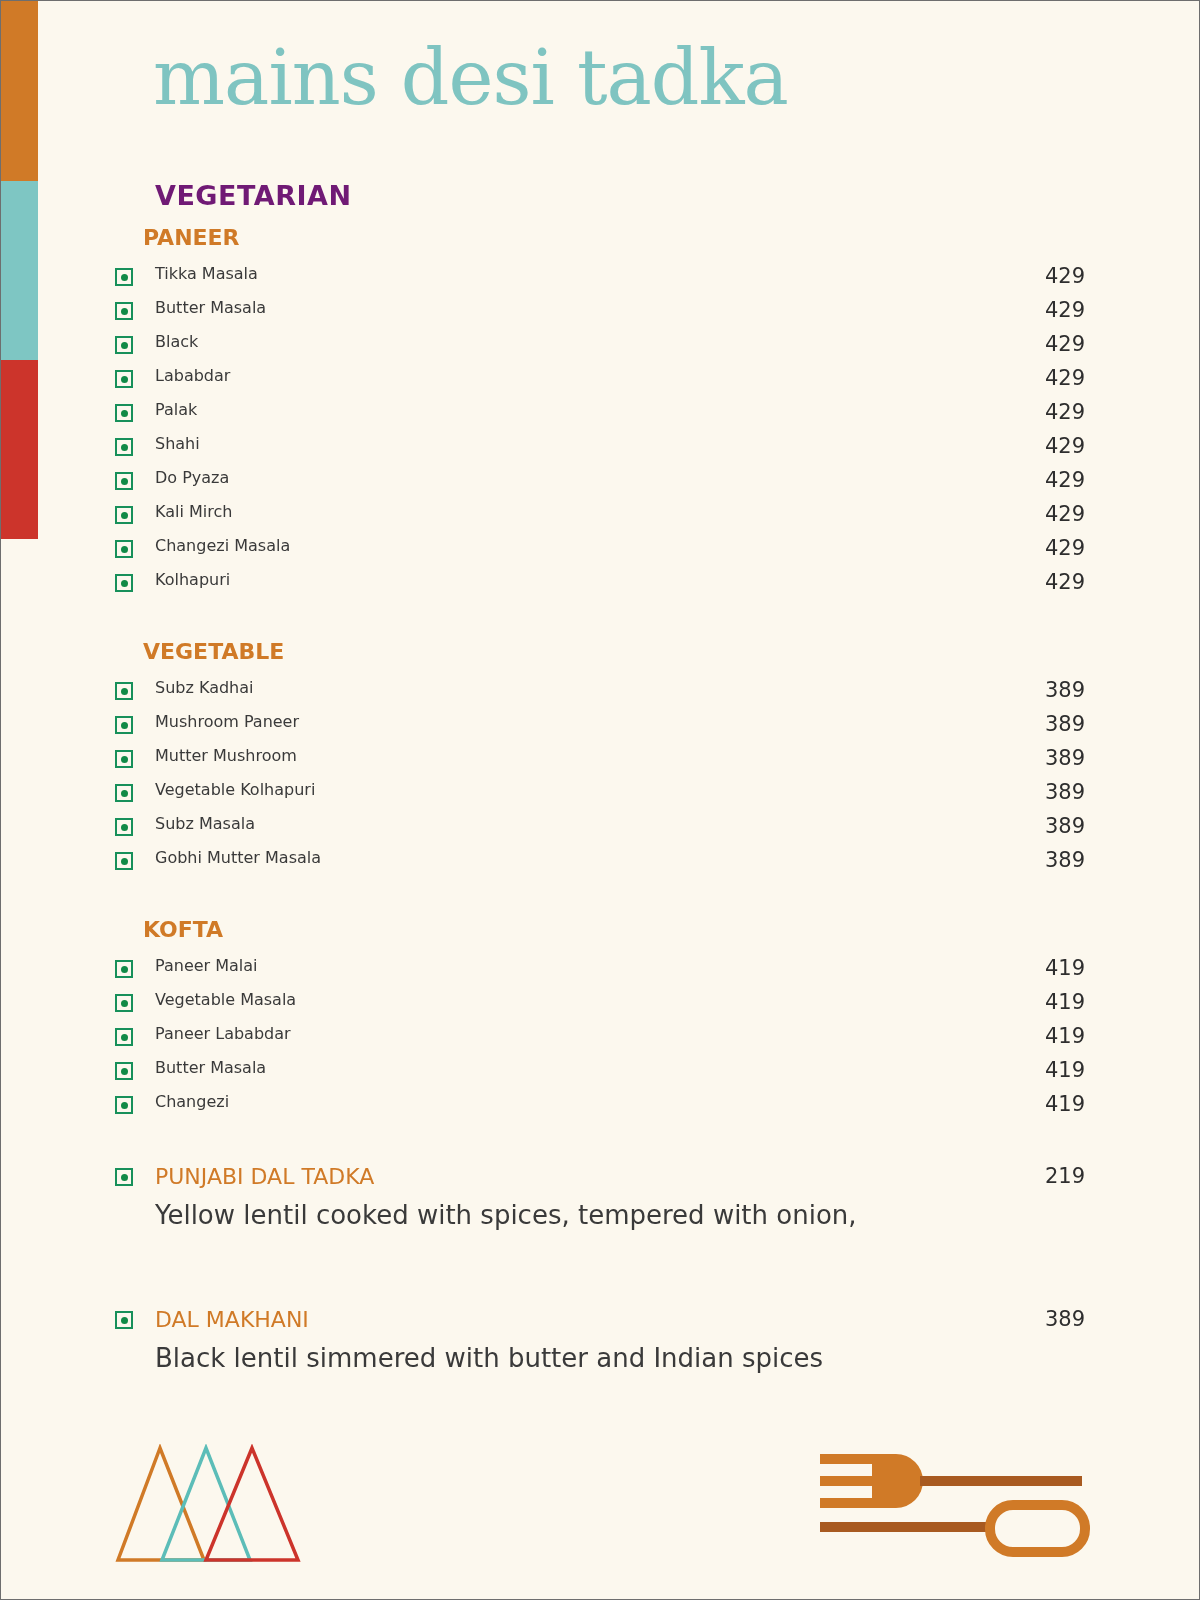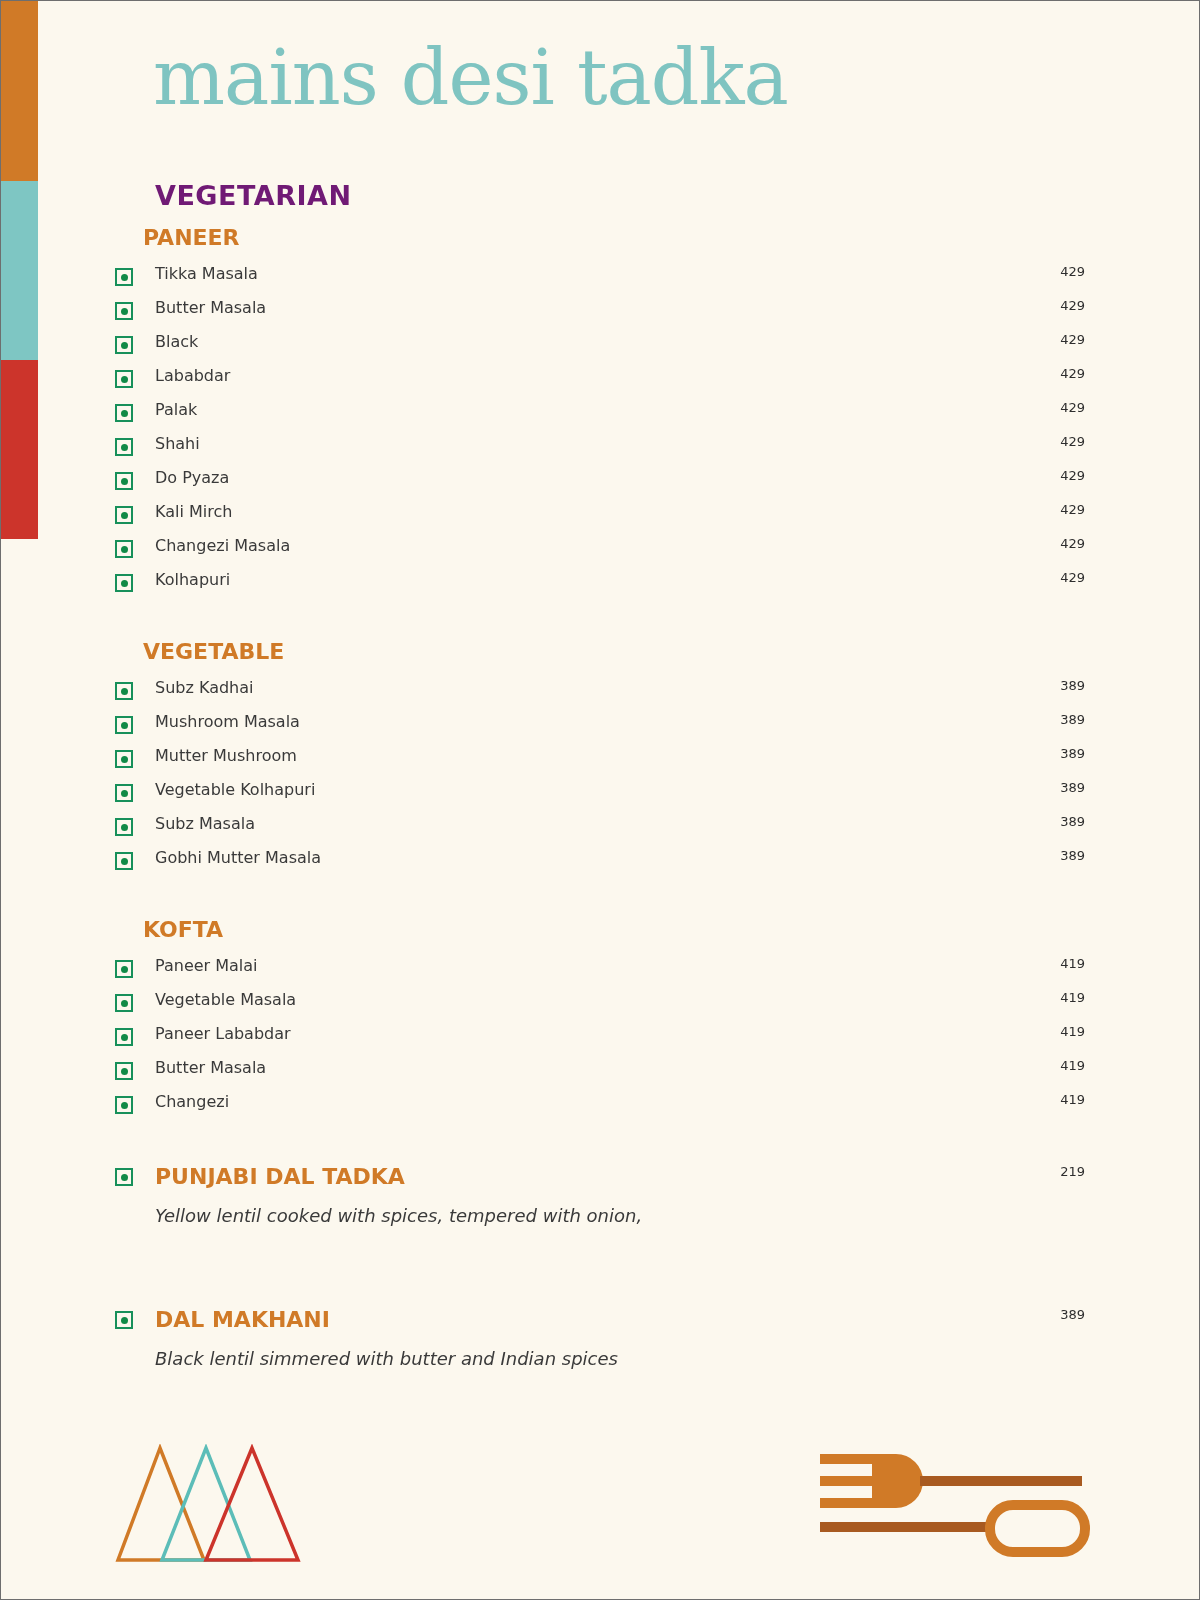--- a/index.html
+++ b/index.html
@@ -9,23 +9,23 @@
   .bar-orange{top:1px;height:180px;background:#d07a27;}
   .bar-teal{top:181px;height:179px;background:#7ec6c3;}
   .bar-red{top:360px;height:179px;background:#cc342b;}
   .title{position:absolute;left:153px;top:40px;font-family:"DejaVu Serif",serif;font-size:76px;color:#7fc4c1;letter-spacing:-1px;line-height:1;}
   .h-veg{position:absolute;left:155px;top:180px;font-size:27px;font-weight:bold;color:#701a75;letter-spacing:0.5px;}
   .sub{position:absolute;left:143px;font-size:22px;font-weight:bold;color:#d07a27;}
   .row{position:absolute;left:115px;width:970px;height:30px;}
   .vegmark{position:absolute;left:0;top:4px;width:18px;height:18px;border:2px solid #17905a;box-sizing:border-box;background:transparent;}
   .vegmark::after{content:"";position:absolute;left:4px;top:4px;width:7px;height:7px;border-radius:50%;background:#118a47;}
   .iname{position:absolute;left:40px;top:0;font-size:16px;color:#3a3a3a;white-space:nowrap;}
-  .price{position:absolute;right:0;top:0;font-size:13px;color:#2e2e2e;}
-  .dname{position:absolute;left:40px;top:0;font-size:22px;font-weight:bold;color:#d07a27;white-space:nowrap;}
-  .desc{position:absolute;left:155px;font-size:18px;color:#3a3a3a;line-height:33px;font-style:italic;}
+  .price{position:absolute;right:0;top:0;font-size:21px;color:#2e2e2e;}
+  .dname{position:absolute;left:40px;top:0;font-size:22px;font-weight:normal;color:#d07a27;white-space:nowrap;}
+  .desc{position:absolute;left:155px;font-size:26px;color:#3a3a3a;line-height:33px;}
   .logo{position:absolute;left:112px;top:1444px;}
   .cutlery{position:absolute;left:820px;top:1448px;}
 </style>
 </head>
 <body>
 
 <div class="frame"></div>
 <div class="bar bar-orange"></div>
 <div class="bar bar-teal"></div>
 <div class="bar bar-red"></div>
@@ -86,21 +86,21 @@
   </div>
 
 <div class="sub" style="top:639px">VEGETABLE</div>
 <div class="row" style="top:678px">
     <span class="vegmark"></span>
     <span class="iname">Subz Kadhai</span>
     <span class="price">389</span>
   </div>
 <div class="row" style="top:712px">
     <span class="vegmark"></span>
-    <span class="iname">Mushroom Masala</span>
+    <span class="iname">Mushroom Paneer</span>
     <span class="price">389</span>
   </div>
 <div class="row" style="top:746px">
     <span class="vegmark"></span>
     <span class="iname">Mutter Mushroom</span>
     <span class="price">389</span>
   </div>
 <div class="row" style="top:780px">
     <span class="vegmark"></span>
     <span class="iname">Vegetable Kolhapuri</span>

